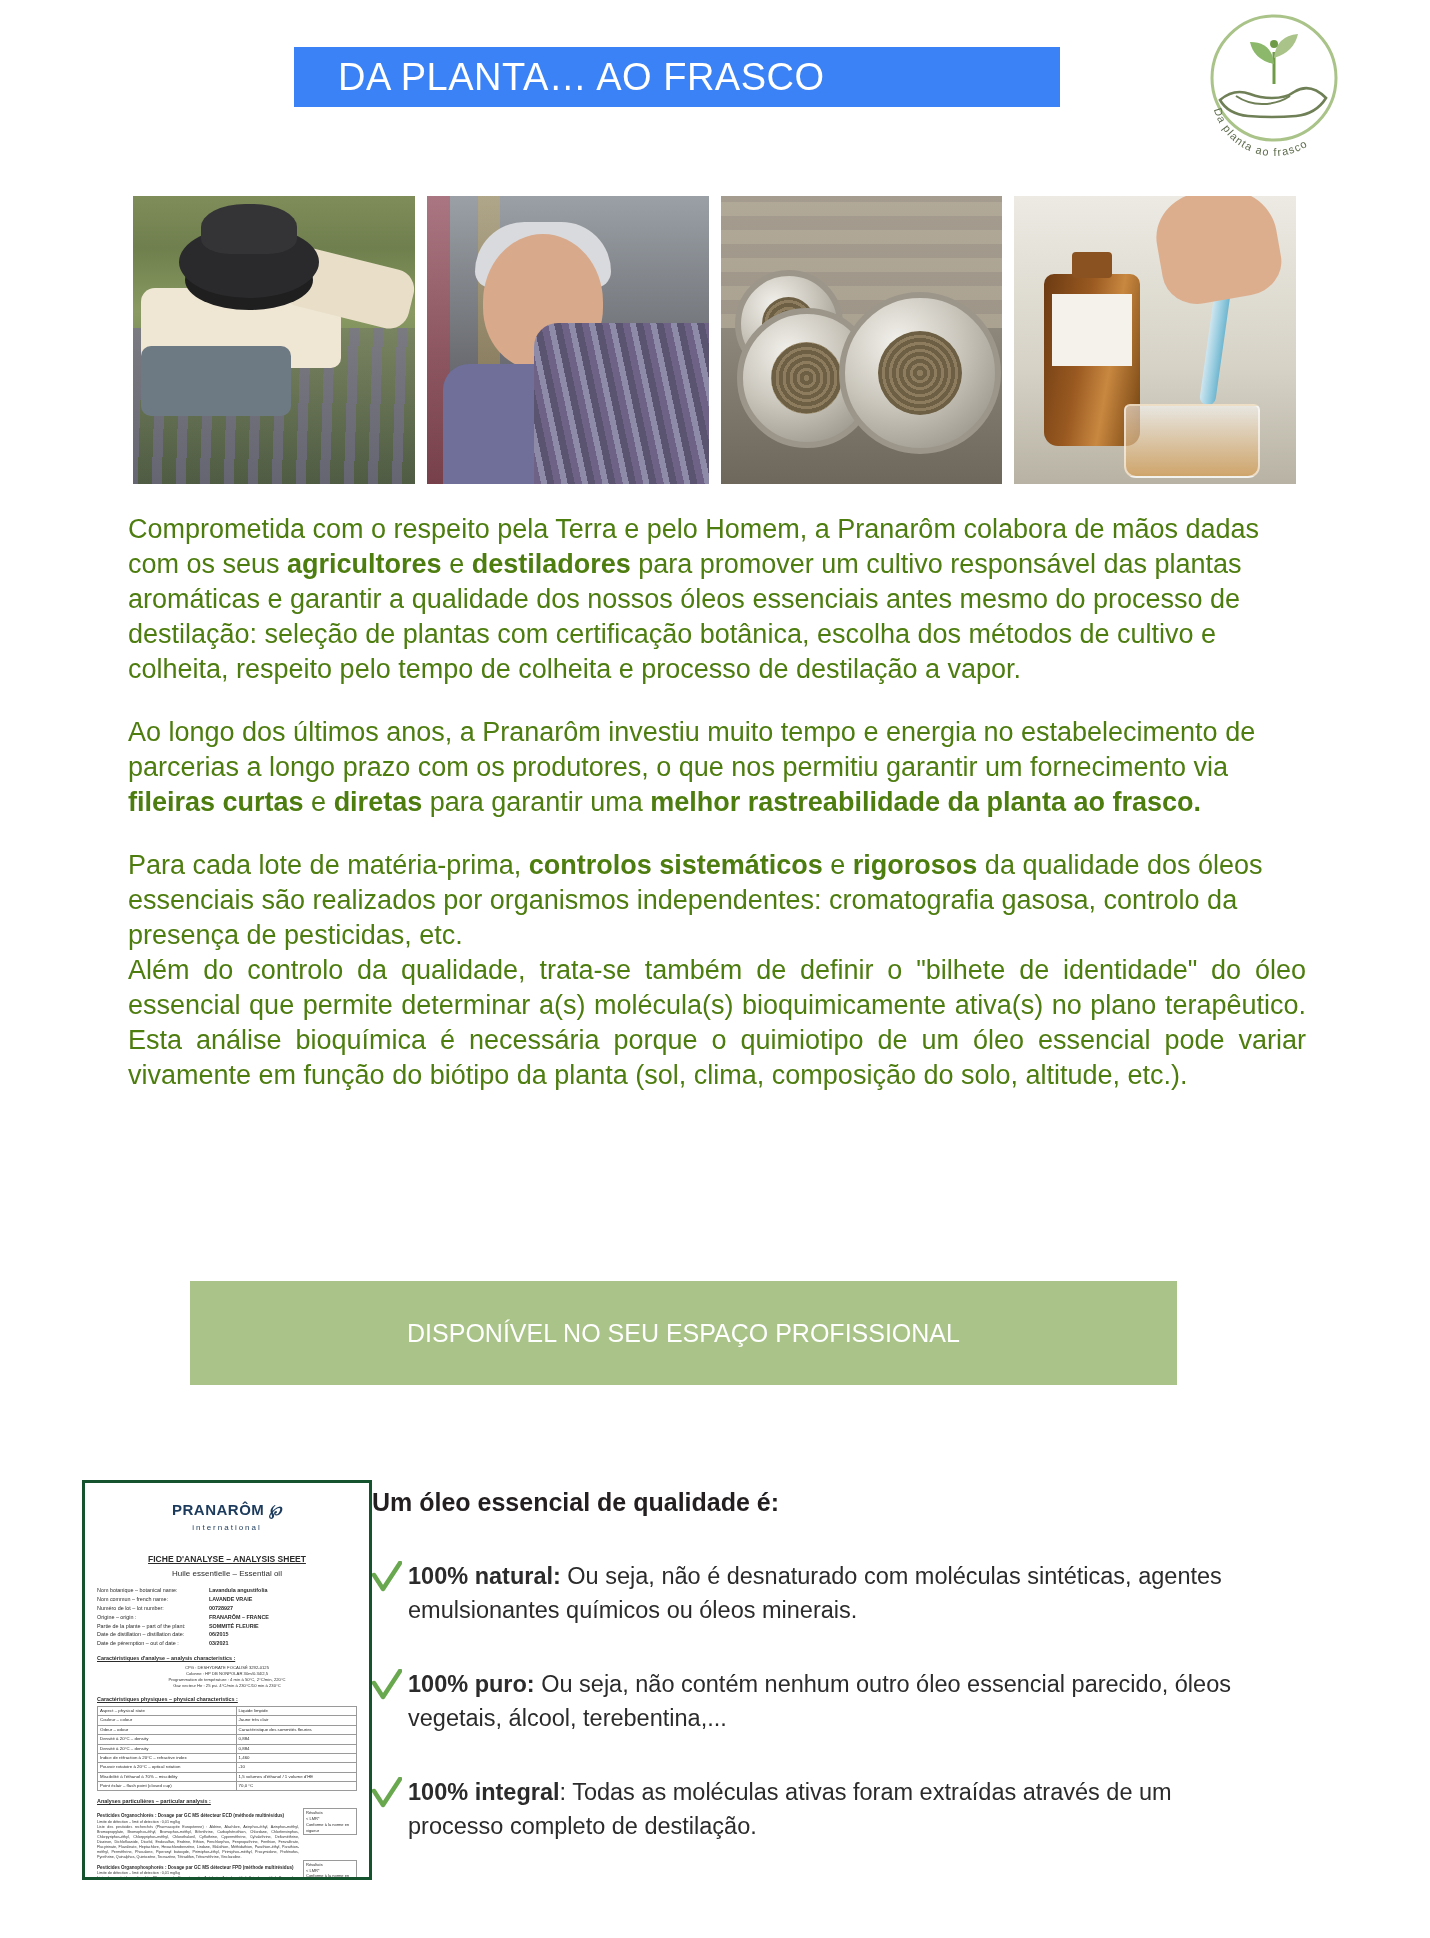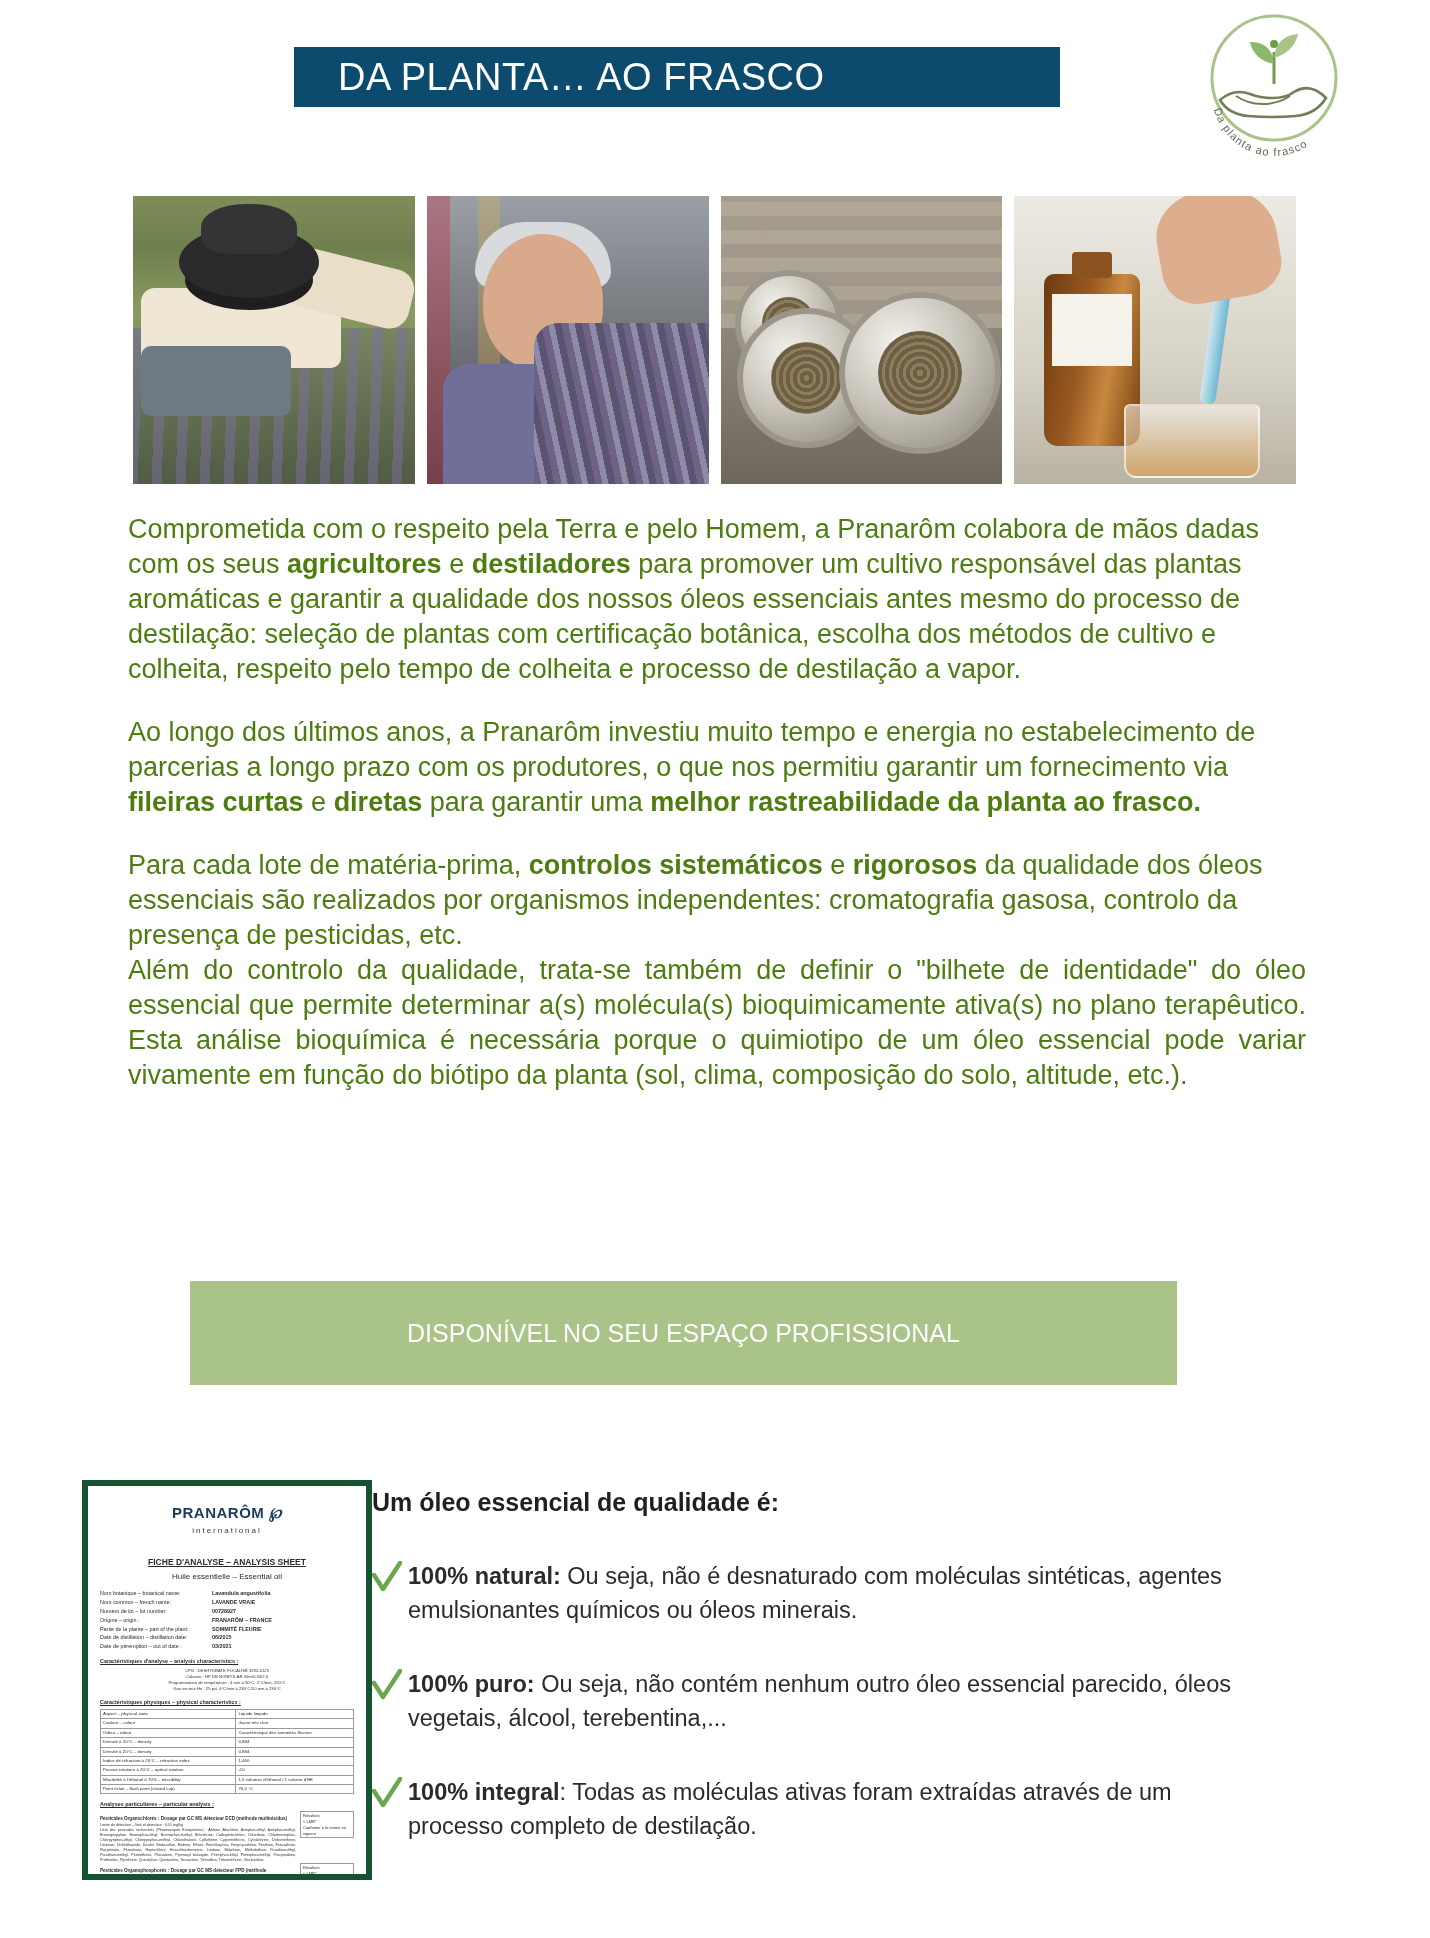--- a/index.html
+++ b/index.html
@@ -16,21 +16,21 @@
     overflow: hidden;
   }
 
   
   .header-band {
     position: absolute;
     left: 294px;
     top: 47px;
     width: 766px;
     height: 60px;
-    background: #0c4a6e;
+    background: #3b82f6;
     display: flex;
     align-items: center;
     padding-left: 44px;
     box-sizing: border-box;
   }
   .header-band .title {
     color: #ffffff;
     font-size: 38px;
     letter-spacing: 0.5px;
     font-weight: 400;
@@ -208,21 +208,21 @@
   .banner2 .l2 { font-size: 25px; line-height: 44px; }
 
   
   .sheet {
     position: absolute;
     left: 82px;
     top: 1480px;
     width: 290px;
     height: 400px;
     background: #ffffff;
-    border: 6px solid #14532d;
+    border: 3px solid #14532d;
     box-sizing: border-box;
     padding: 10px 12px;
     font-size: 4.2px;
     line-height: 1.45;
     color: #2b2b2b;
     overflow: hidden;
   }
   .sheet .brand {
     text-align: center;
     font-size: 15px;

